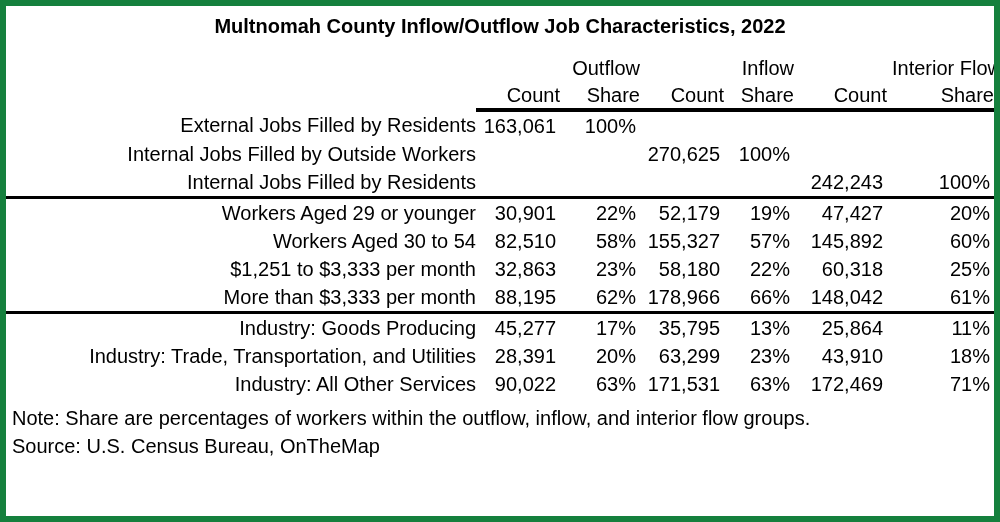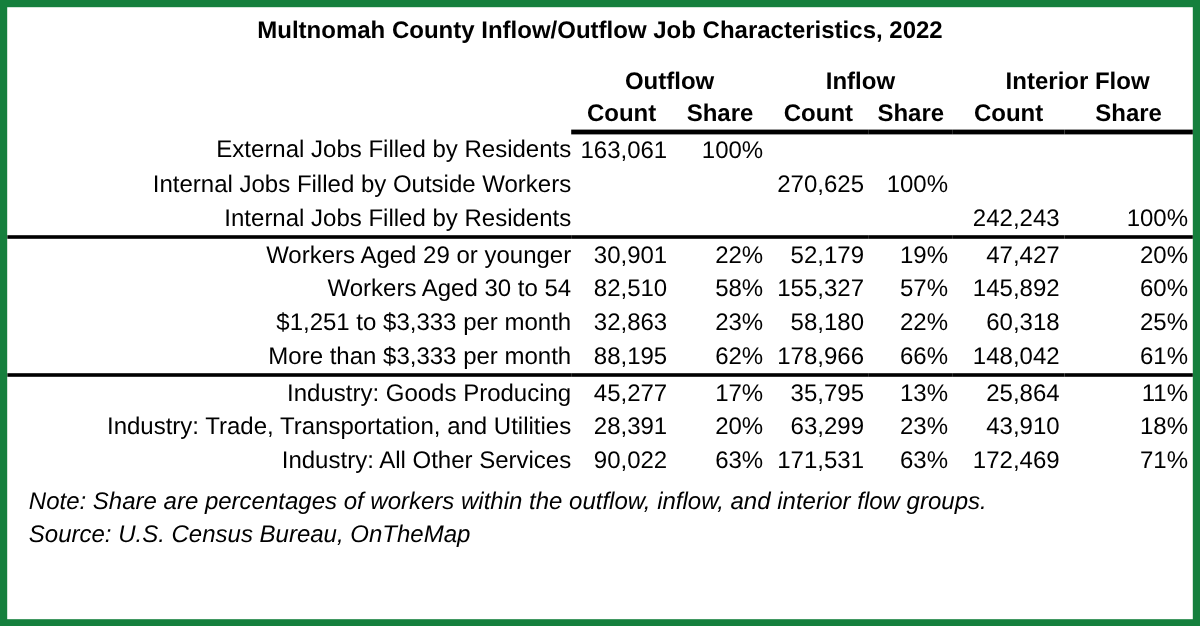--- a/index.html
+++ b/index.html
@@ -35,22 +35,22 @@
   }
   col.c-label  { width: 470px; }
   col.c-count1 { width: 84px; }
   col.c-share1 { width: 80px; }
   col.c-count2 { width: 84px; }
   col.c-share2 { width: 70px; }
   col.c-count3 { width: 93px; }
   col.c-share3 { width: 115px; }
 
   thead th {
-    font-weight: bold;
-    text-align: center;
+    font-weight: normal;
+    text-align: right;
     padding: 0;
     white-space: nowrap;
   }
   tr.group-row th { height: 28px; }
   tr.subhead-row th { height: 26px; }
   tr.subhead-row th.underlined { border-bottom: 4px solid #000000; }
   tr.subhead-row th.last-col { padding-right: 8px; }
 
   tbody td {
     height: 28px;
@@ -68,22 +68,21 @@
   }
   td.num-cell.last-col {
     padding-right: 12px;
   }
   tr.section-end td {
     border-bottom: 3px solid #000000;
   }
 
   .footer {
     margin-top: 6px;
-    padding-left: 18px;
-    font-style: italic;
+    padding-left: 6px;
   }
   .footer div {
     height: 28px;
     line-height: 28px;
     white-space: nowrap;
   }
 </style>
 </head>
 <body>
 

